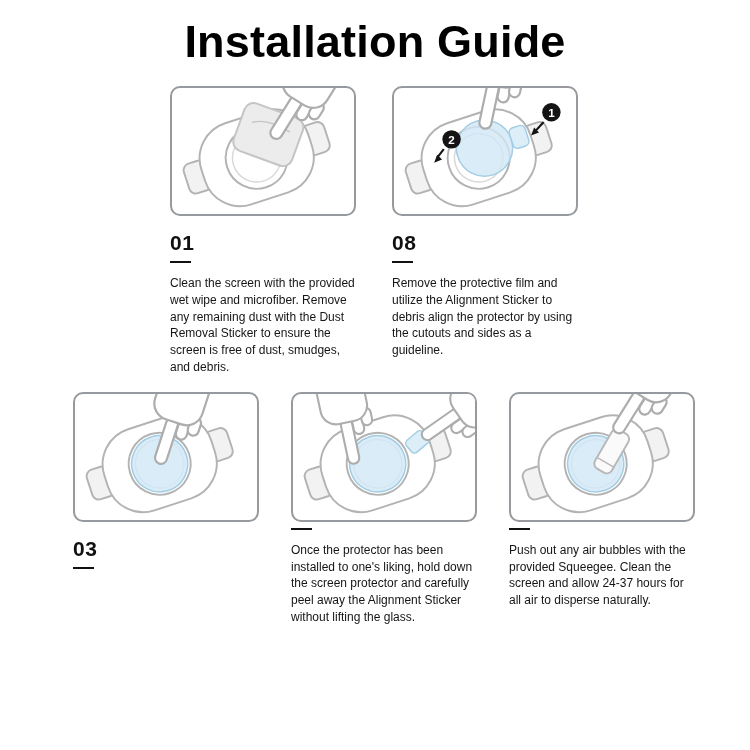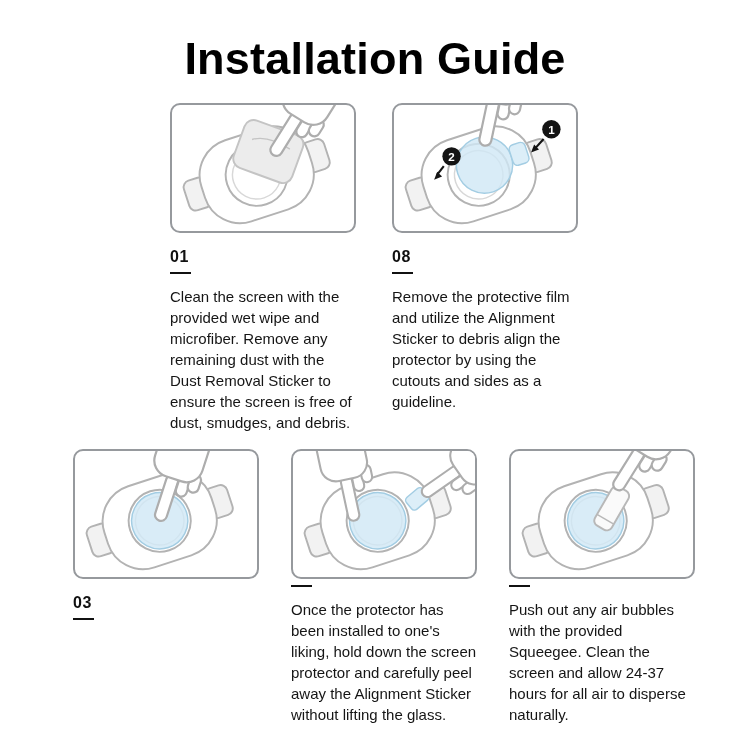--- a/index.html
+++ b/index.html
@@ -4,36 +4,36 @@
 <style>
   * { margin:0; padding:0; box-sizing:border-box; }
   body { background:#ffffff; }
   .page {
     width:750px; height:750px; margin:0 auto; background:#ffffff;
     font-family:"Liberation Sans", sans-serif; color:#111111;
     overflow:hidden; position:relative;
   }
   .title {
     text-align:center; font-size:45px; font-weight:700;
-    padding-top:16px; letter-spacing:0.2px; color:#000;margin-top:17px;
+    padding-top:16px; letter-spacing:0.2px; color:#000;
   }
   .row { display:flex; justify-content:center; align-items:flex-start; }
   .row1 { gap:34px; margin-top:18px; }
   .row2 { gap:30px; margin-top:16px;padding-left:20px; }
   .col { width:188px; }
   .illus-box {
     width:186px; height:130px; border:2px solid #96999d; border-radius:10px;
     background:#ffffff; overflow:hidden; position:relative;
   }
   .illus-box svg { display:block; width:100%; height:100%; }
   .step-num {
-    margin-top:15px; font-size:16px; font-weight:700; letter-spacing:0.5px;
+    margin-top:15px; font-size:21px; font-weight:700; letter-spacing:0.5px;
   }
   .step-rule { width:21px; height:2px; background:#111111; margin:6px 0 12px 0; }
-  .step-text { font-size:15px; line-height:1.4; color:#151515; }
+  .step-text { font-size:12px; line-height:1.4; color:#151515; }
 </style>
 </head>
 <body>
 
 <div class="page">
 
   <div class="title">Installation Guide</div>
 
   <div class="row row1">
 

